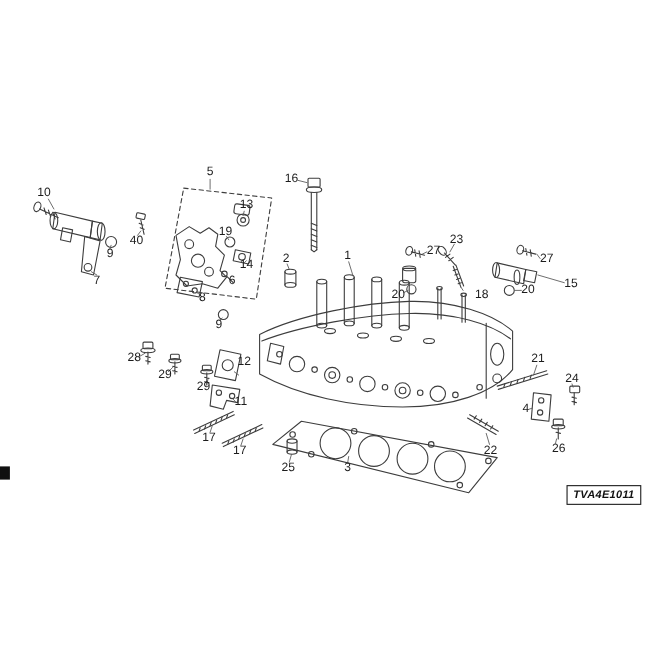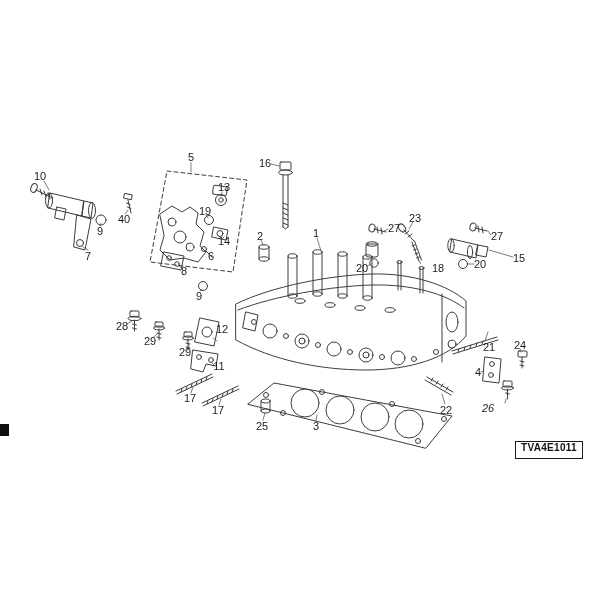--- a/index.html
+++ b/index.html
@@ -9,23 +9,24 @@
     overflow:hidden; font-family:"Liberation Sans", sans-serif;
   }
   .stage svg { position:absolute; left:0; top:0; }
   #callout-layer { position:absolute; inset:0; }
   .callout {
     position:absolute; transform:translate(-50%,-50%);
     font-size:11px; line-height:1; color:#1c1c1c;
   }
   .code-box {
     position:absolute; left:515px; top:441px; width:68px; height:18px;
-    border:1.5px solid #1c1c1c; display:flex; align-items:flex-start; justify-content:center;
+    border:1.5px solid #1c1c1c; display:flex; align-items:center; justify-content:center;
     font-size:10px; font-weight:bold; letter-spacing:.3px; color:#111;
     font-family:"Liberation Sans", sans-serif;
+    font-style:italic;
   }
   .scan-mark {
     position:absolute; left:0; top:424px; width:9px; height:12px; background:#101010;
   }
 </style>
 </head>
 <body>
 
 <div class="stage">
 
@@ -318,24 +319,24 @@
       <div class="callout" style="left: 122px; top: 326px;">28</div>
       <div class="callout" style="left: 150px; top: 341px;">29</div>
       <div class="callout" style="left: 185px; top: 352px;">29</div>
       <div class="callout" style="left: 222px; top: 329px;">12</div>
       <div class="callout" style="left: 219px; top: 366px;">11</div>
       <div class="callout" style="left: 190px; top: 398px;">17</div>
       <div class="callout" style="left: 218px; top: 410px;">17</div>
       <div class="callout" style="left: 262px; top: 426px;">25</div>
       <div class="callout" style="left: 316px; top: 426px;">3</div>
       <div class="callout" style="left: 446px; top: 410px;">22</div>
-      <div class="callout" style="left: 488px; top: 408px; font-style: italic;">26</div>
+      <div class="callout" style="left: 508px; top: 408px;">26</div>
       <div class="callout" style="left: 520px; top: 345px; text-align: center;">24</div>
       <div class="callout" style="left: 478px; top: 372px;">4</div>
-      <div class="callout" style="left: 489px; top: 327px; margin-top: 20px;">21</div>
+      <div class="callout" style="left: 489px; top: 327px;">21</div>
     </div>
 
   <div class="code-box">
     <span>TVA4E1011</span>
   </div>
 
   <div class="scan-mark"></div>
 
 </div>
 

